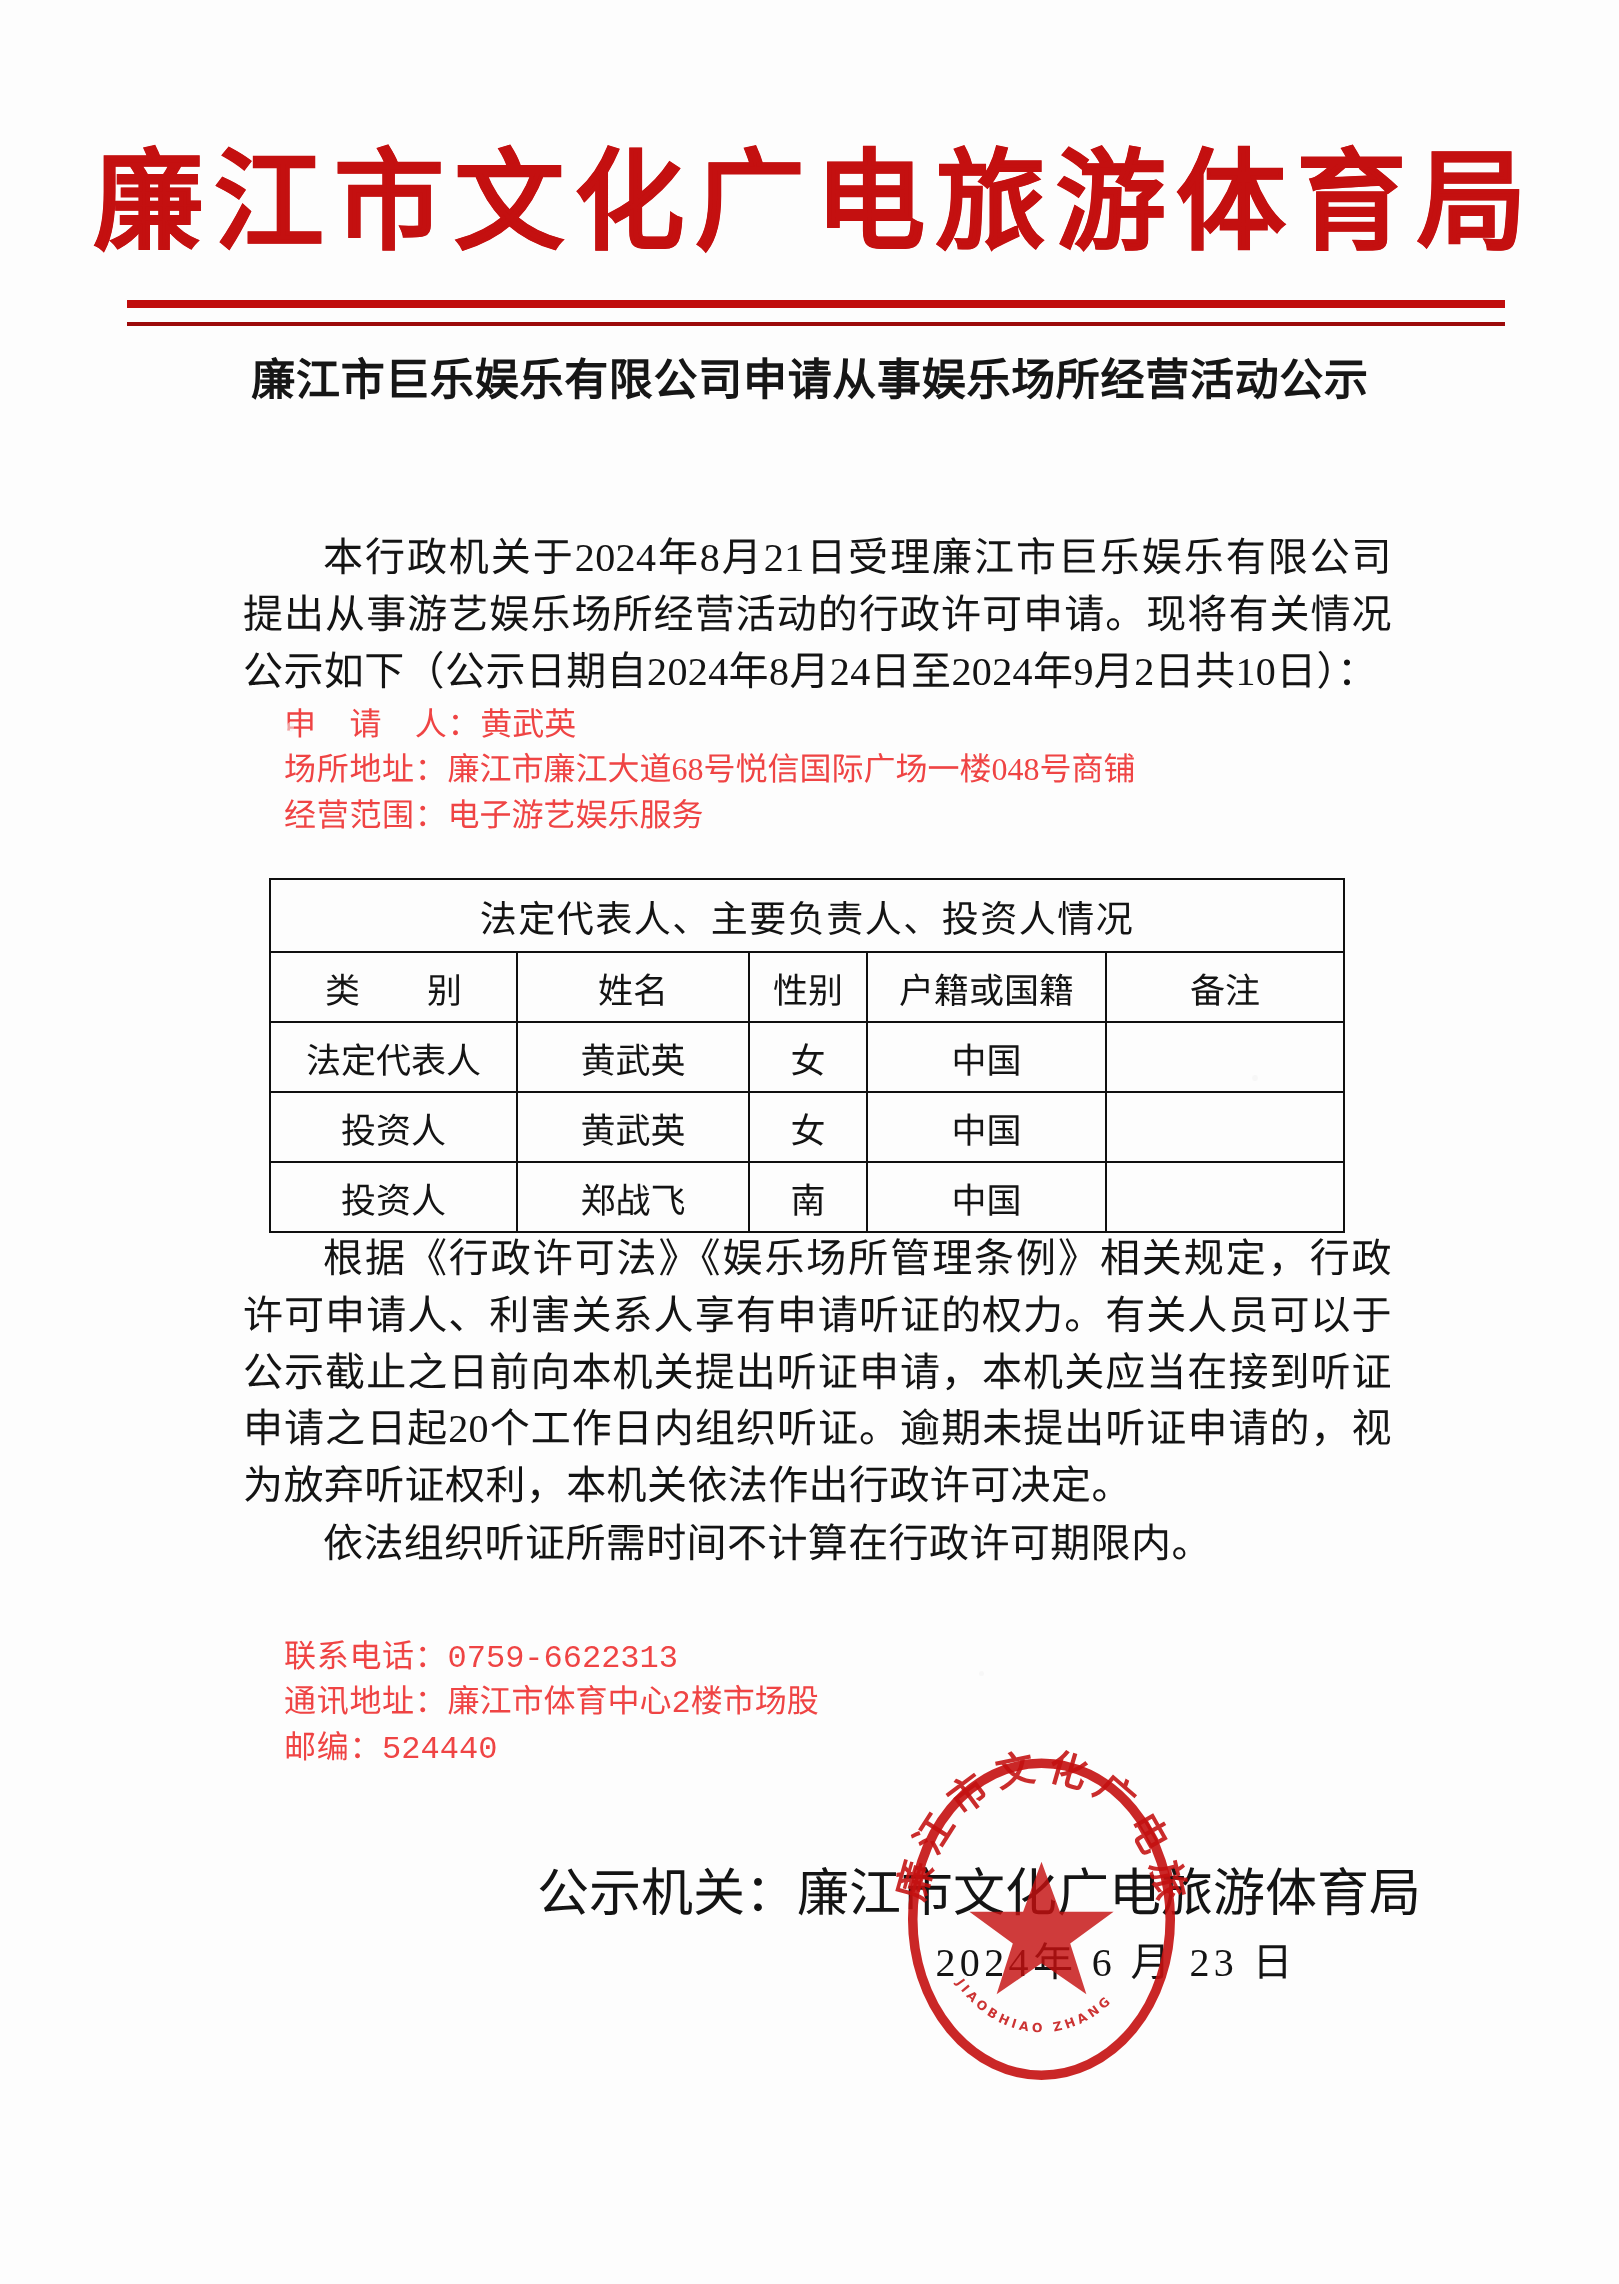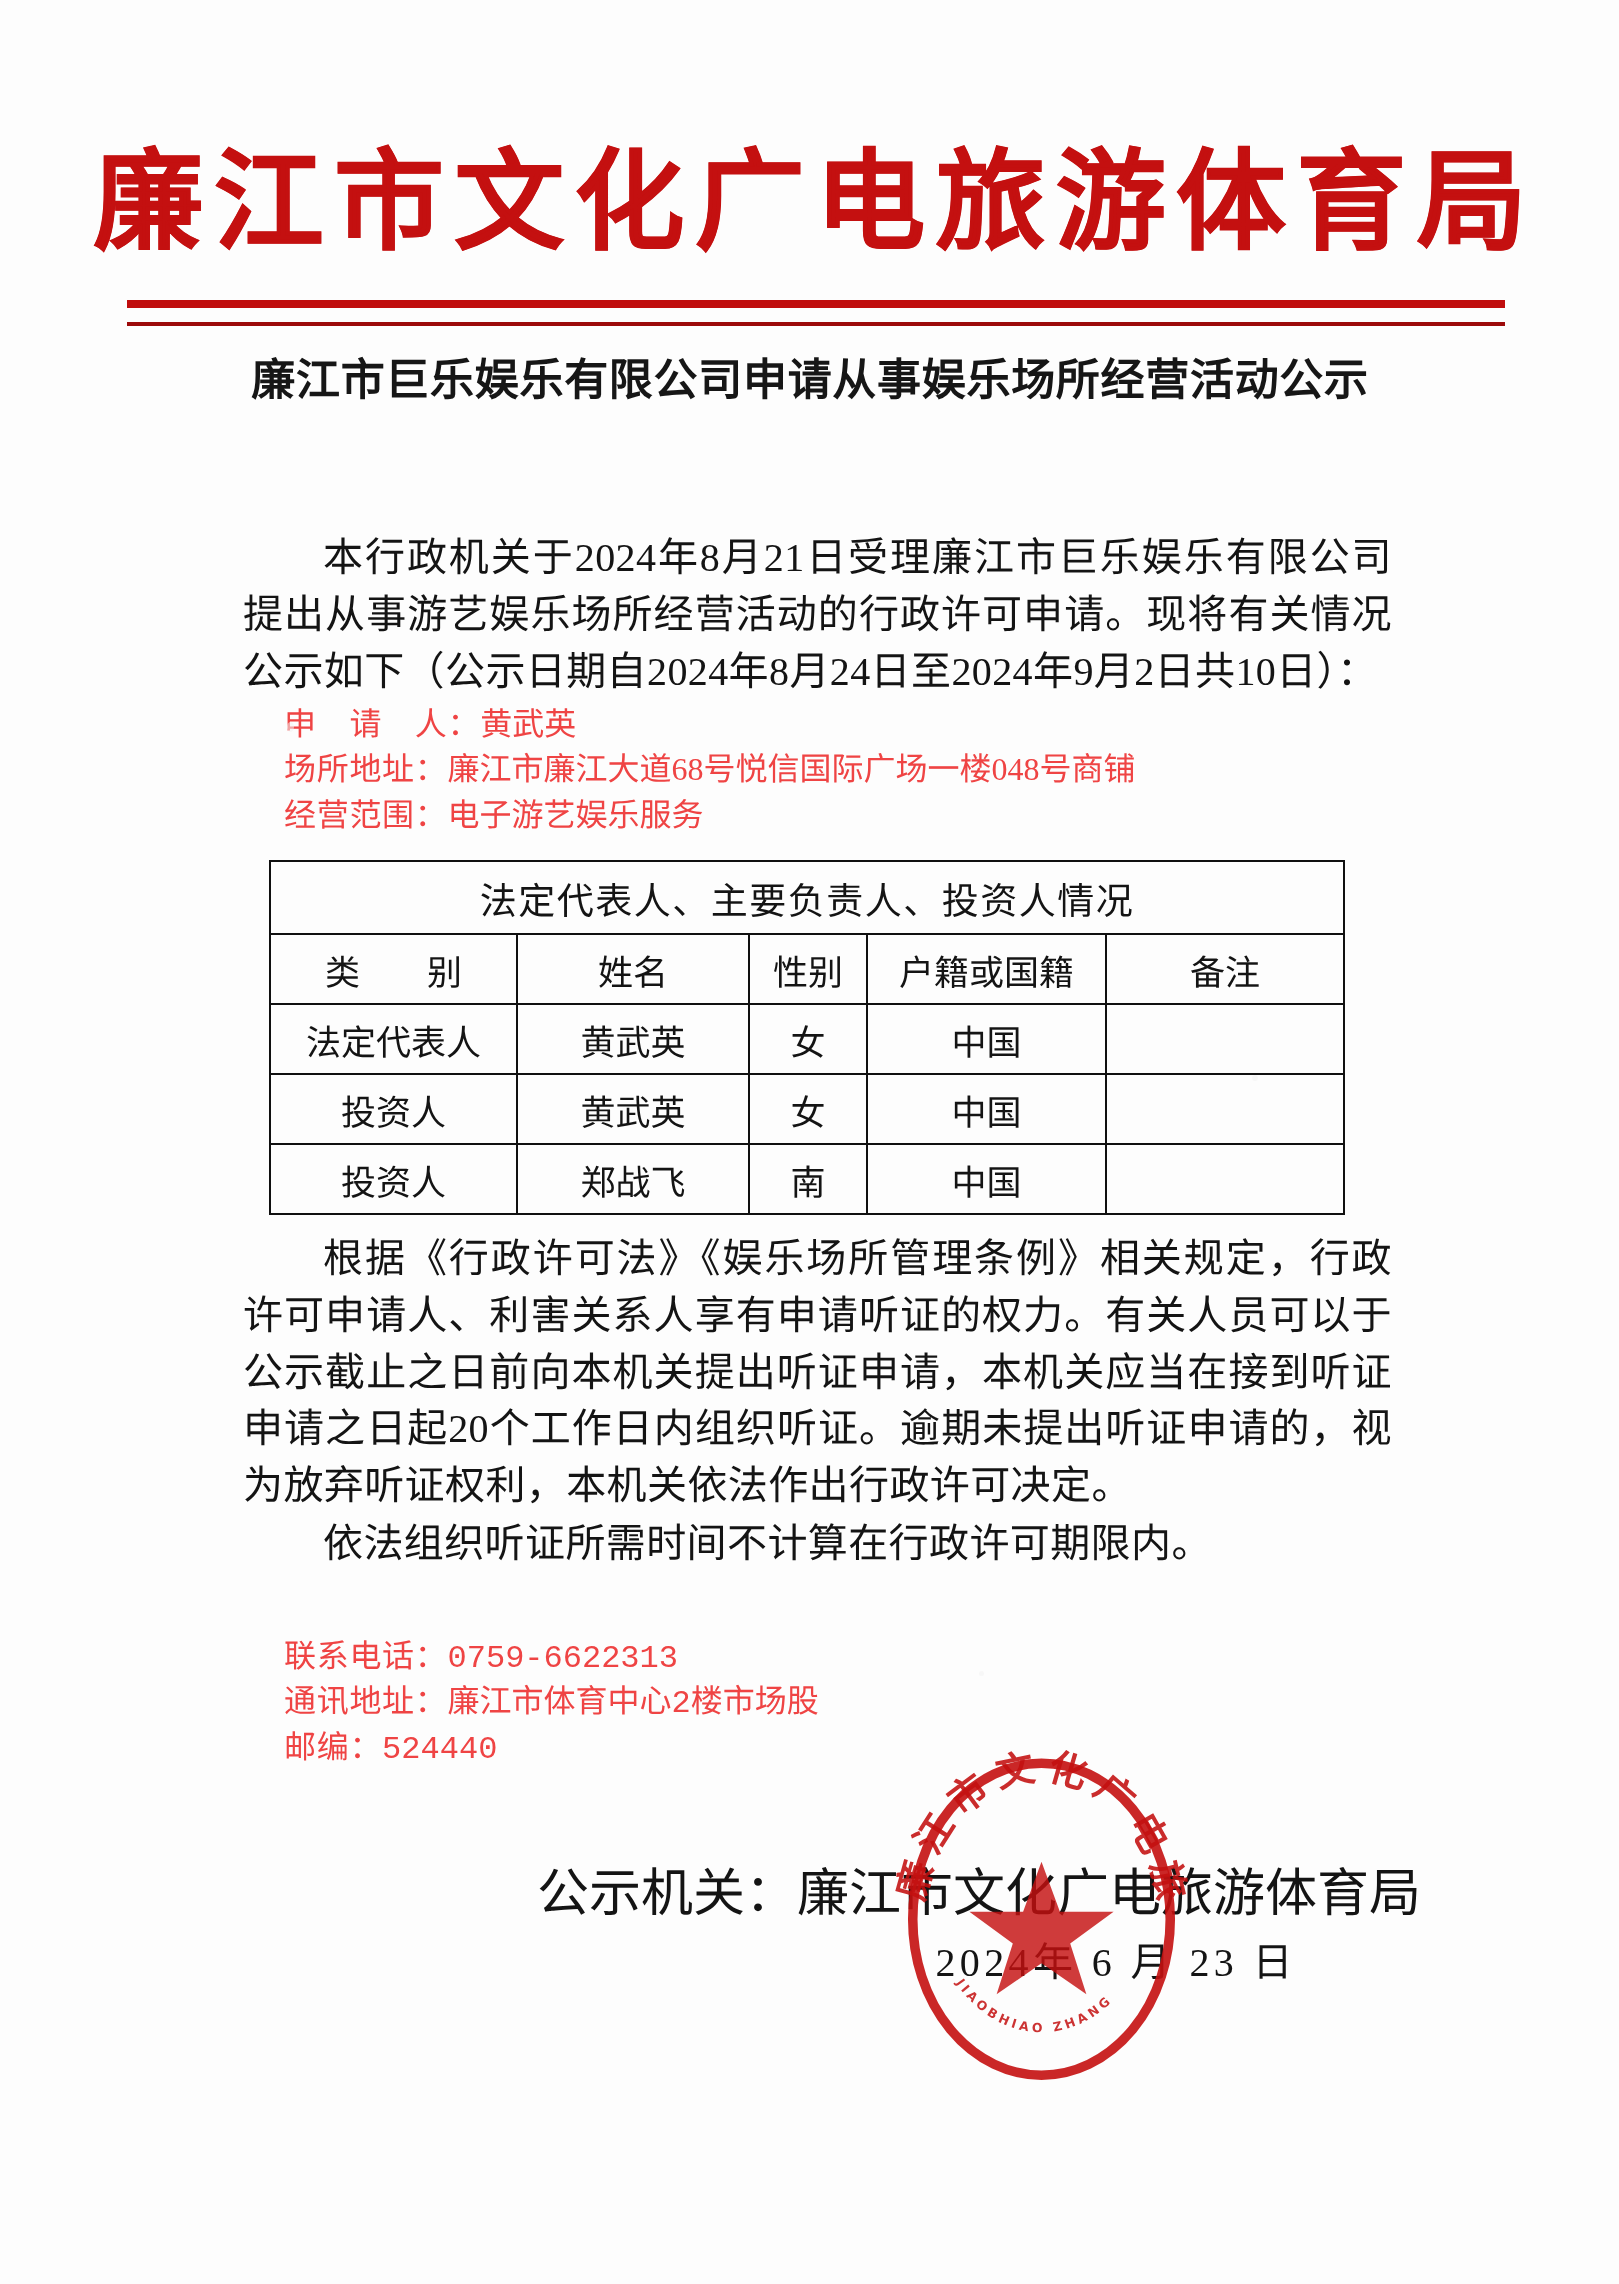--- a/index.html
+++ b/index.html
@@ -95,21 +95,21 @@
     padding-left: 41px;
     color: #ef4444;
     white-space: nowrap;
   }
   .kv-label { letter-spacing: 0.7px; }
 
   
   .table-wrap {
     position: absolute;
     left: 269px;
-    top: 860px;
+    top: 878px;
     width: 1074px;
   }
   table.persons {
     border-collapse: collapse;
     width: 100%;
     table-layout: fixed;
   }
   table.persons td, table.persons th {
     border: 2.2px solid #101010;
     text-align: center;

